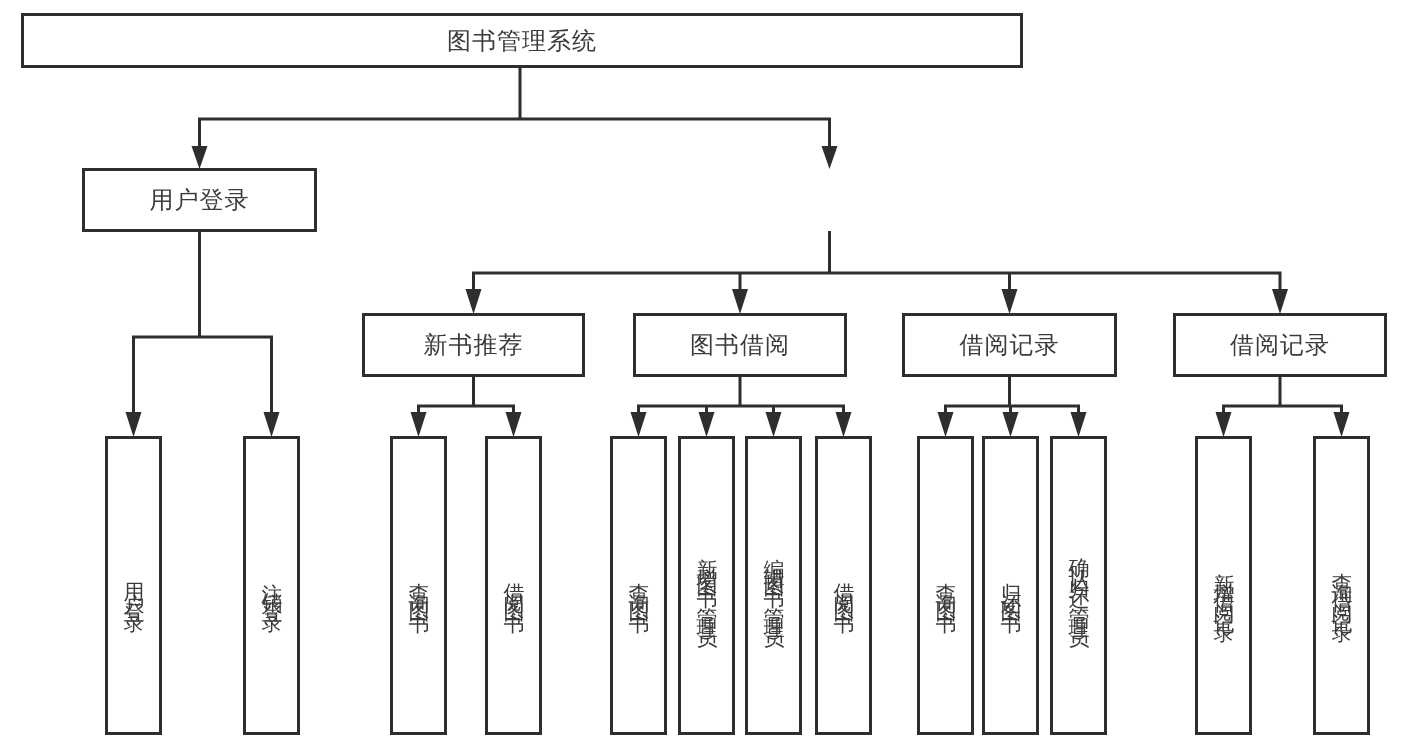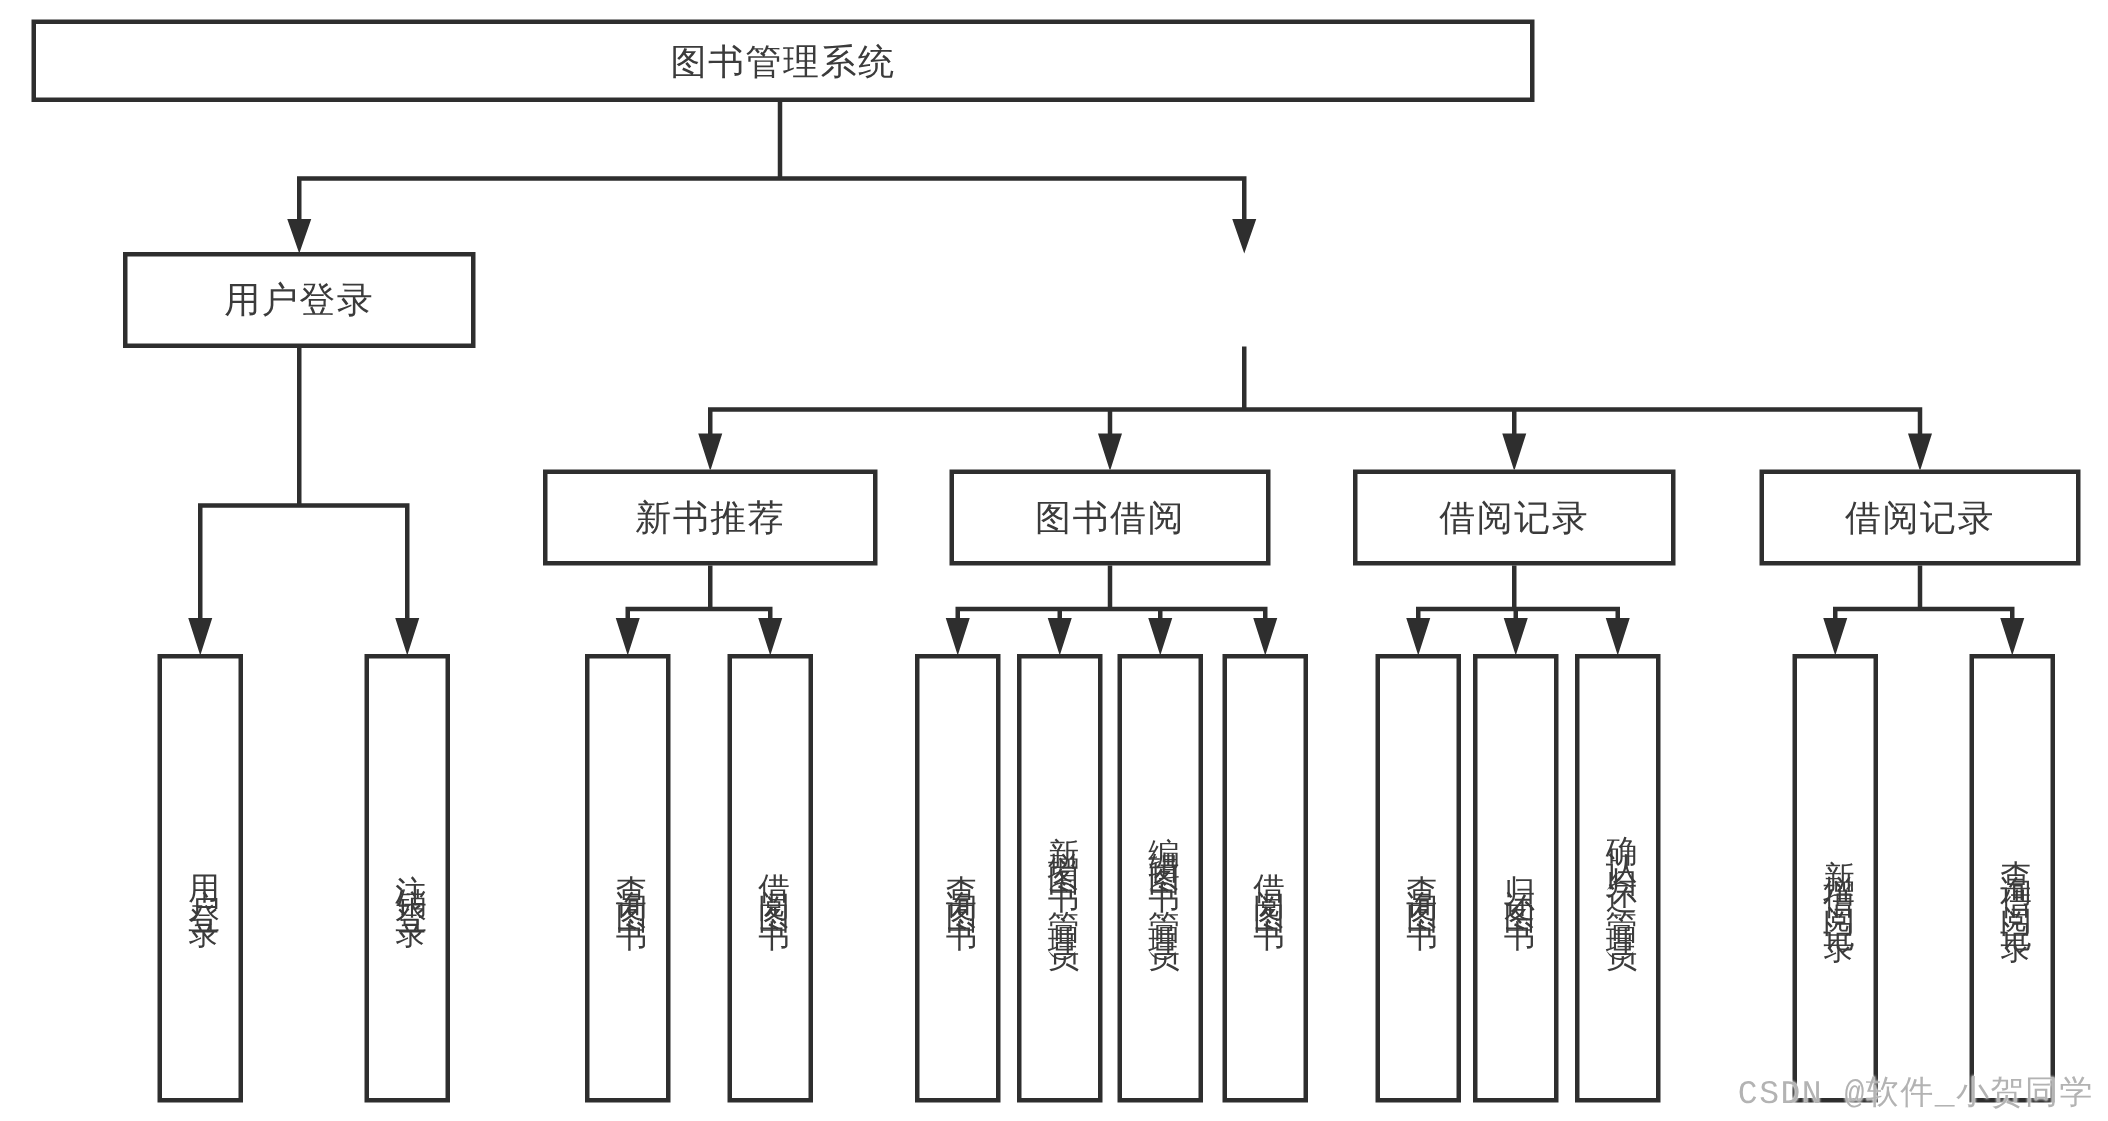--- a/index.html
+++ b/index.html
@@ -1,21 +1,21 @@
 <!DOCTYPE html>
 <html><head>
 <meta charset="utf-8">
 <style>
   html,body{margin:0;padding:0;background:#ffffff;}
   #canvas{
     position:relative;
     width:1405px;height:747px;
     background:#ffffff;
     overflow:hidden;
-    font-family:Liberation Mono, monospace;
+    font-family:Liberation Serif, serif;
   }
   #connectors{position:absolute;left:0;top:0;z-index:1;}
   #connectors path.ln{stroke:#2e2e2e;stroke-width:3;fill:none;}
   #connectors path.ar{fill:#2e2e2e;stroke:none;}
   .box{
     position:absolute;
     box-sizing:border-box;
     background:#ffffff;
     border:3px solid #2e2e2e;
     display:flex;
@@ -143,15 +143,14 @@
     <span>确认归还（管理员）</span>
   </div>
 
   <div class="box v" style="left:1195px;top:436px;width:57px;height:299px">
     <span>新增借阅记录</span>
   </div>
   <div class="box v" style="left:1313px;top:436px;width:57px;height:299px">
     <span>查询借阅记录</span>
   </div>
 
-  <div id="watermark">CSDN @软件_小贺同学</div>
 
 </div>
 
 </body></html>

